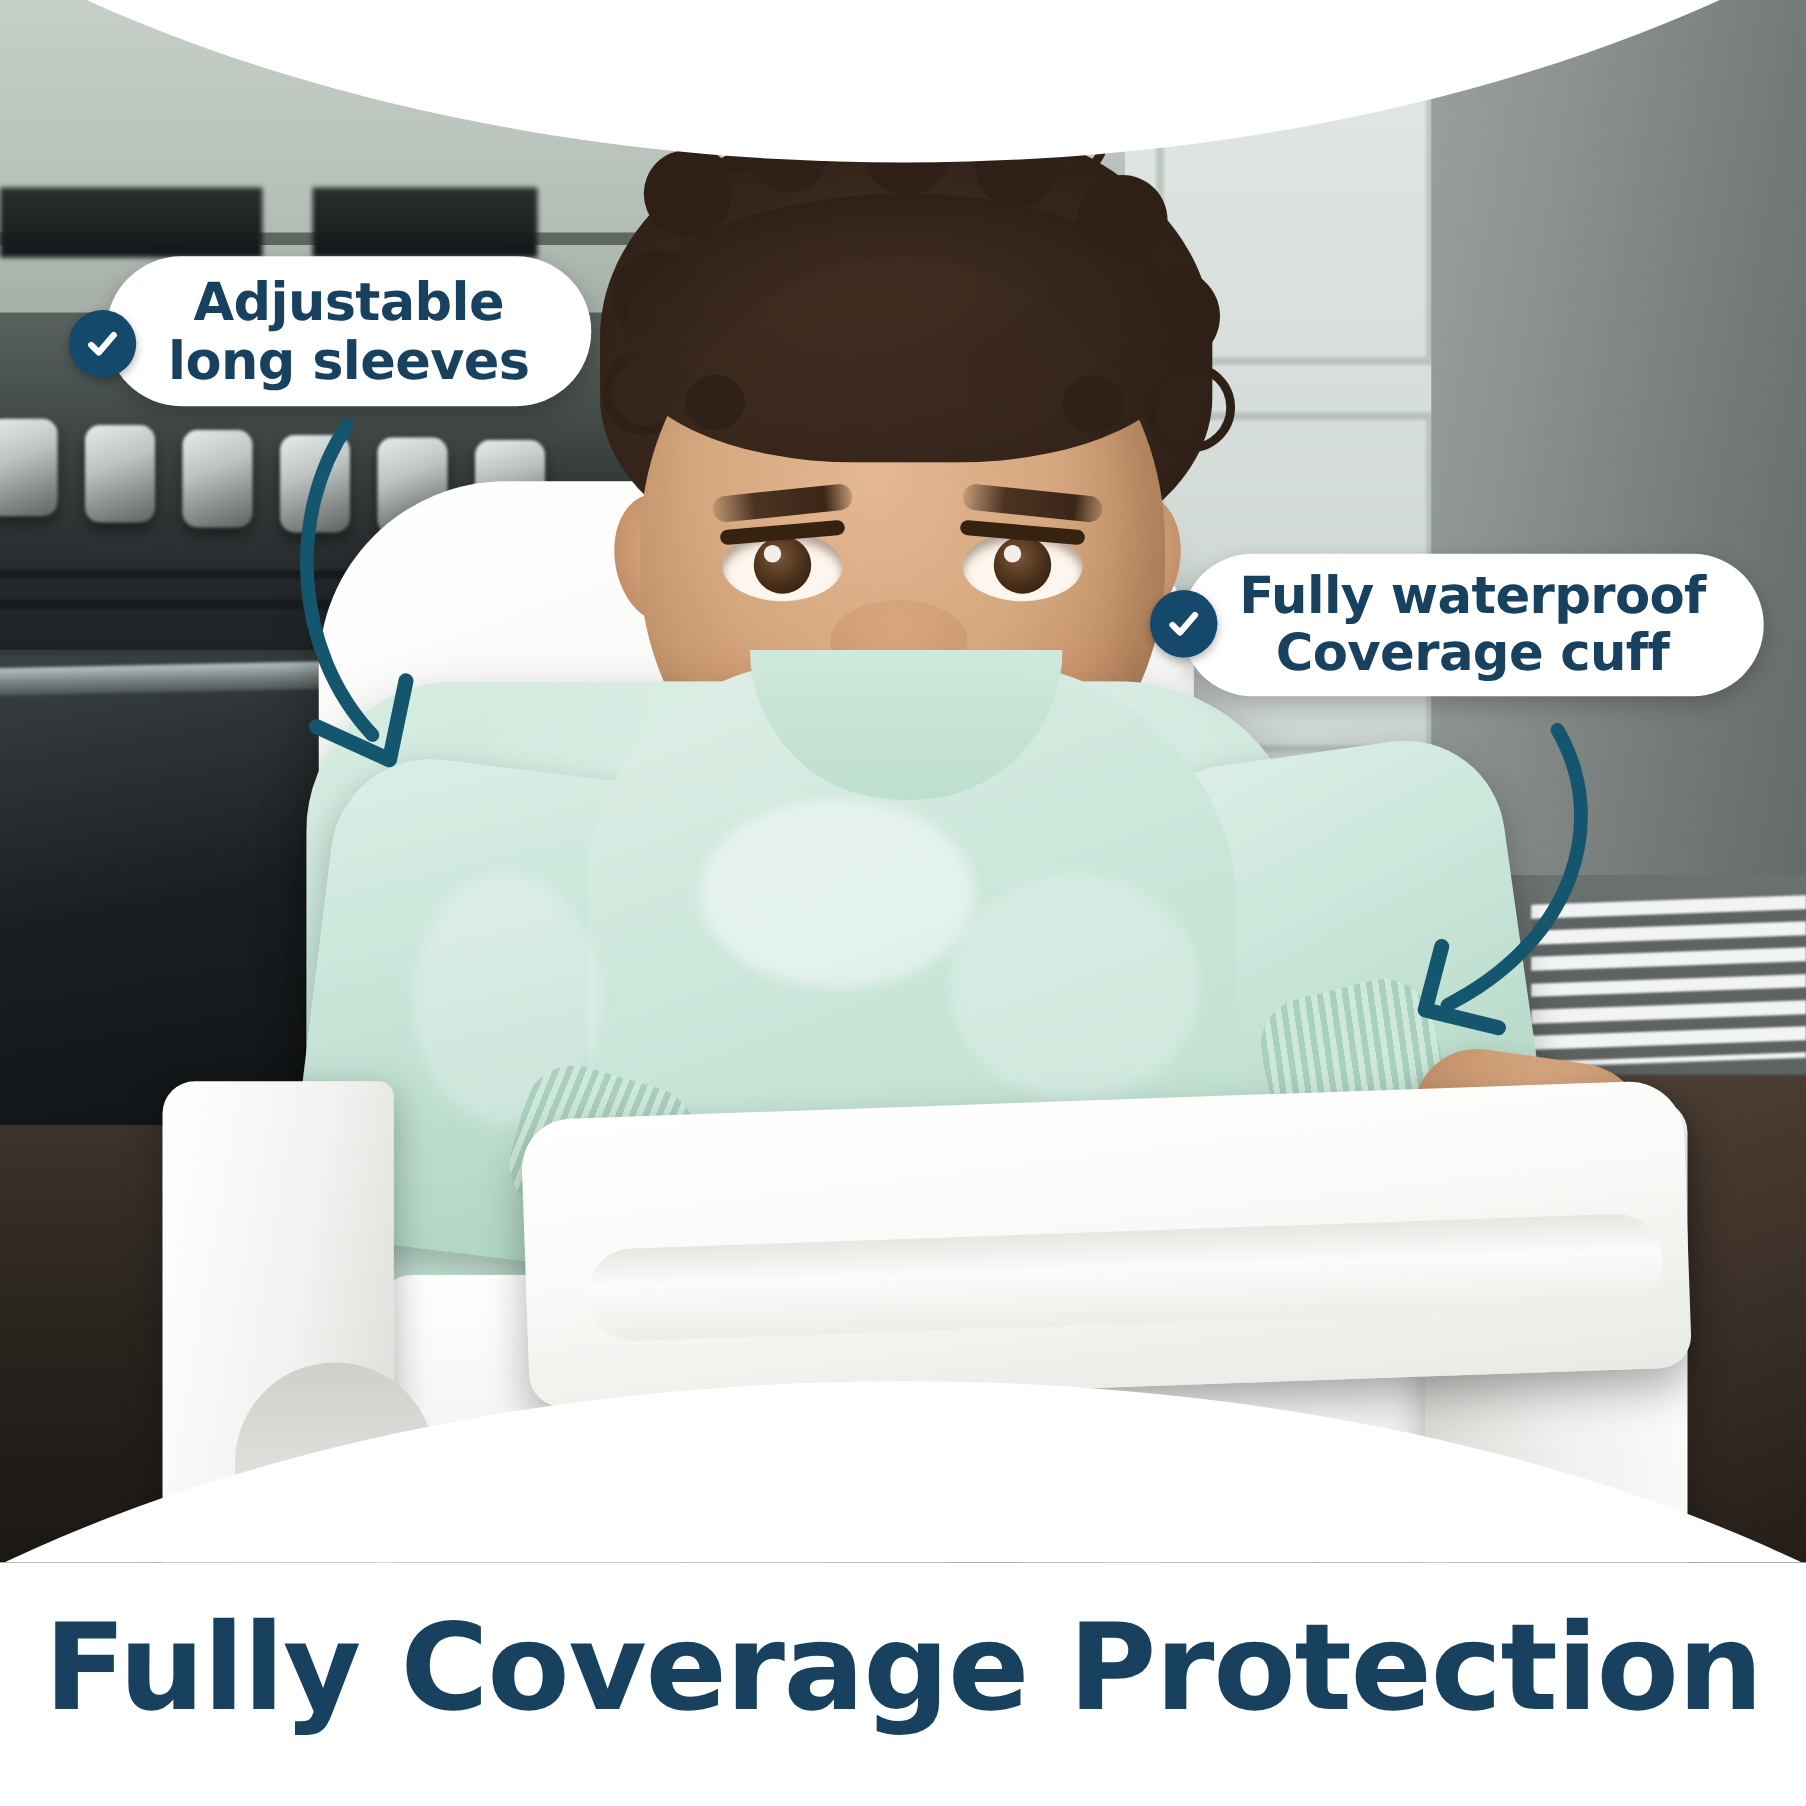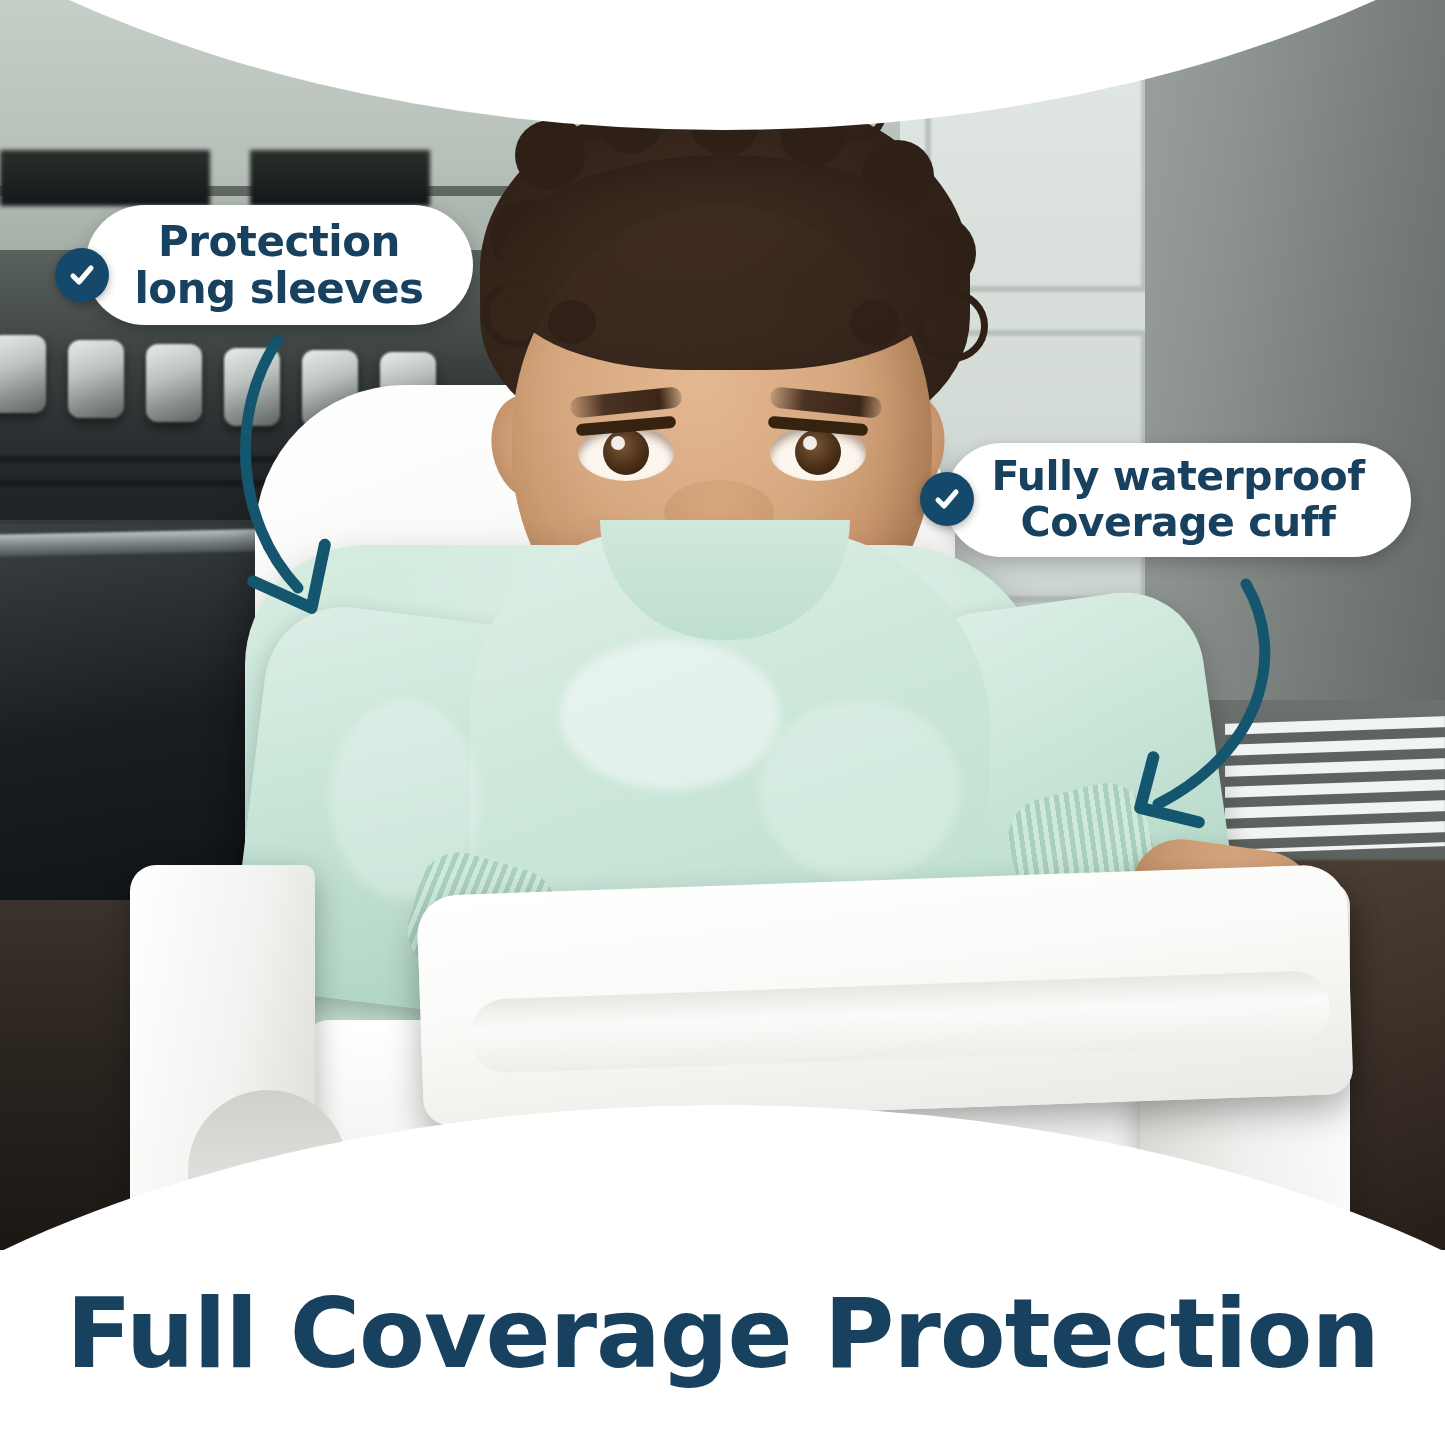--- a/index.html
+++ b/index.html
@@ -637,21 +637,21 @@
     <path d="M 86 220 L 104 282 L 40 286" fill="none" stroke="#15566f" stroke-width="12" stroke-linecap="round" stroke-linejoin="round" transform="rotate(28 86 260)"></path>
   </svg>
 
   <svg class="arrow-svg" style="left:1110px; top:570px;" width="240" height="270" viewBox="0 0 240 270">
     <path d="M 136 14 C 178 86, 150 182, 48 234" fill="none" stroke="#15566f" stroke-width="11" stroke-linecap="round"></path>
     <path d="M 38 188 L 32 240 L 92 246" fill="none" stroke="#15566f" stroke-width="12" stroke-linecap="round" stroke-linejoin="round" transform="rotate(8 46 226)"></path>
   </svg>
 
   <div class="badge" style="left:85px; top:205px;">
     <div class="badge-pill" style="width:388px; height:120px; box-sizing:border-box;">
-      <span class="badge-text" style="font-size:42px;">Protection
+      <span class="badge-text" style="font-size:42px;">Adjustable
 long sleeves</span>
     </div>
   </div>
   <div class="check-circle" style="left:55px; top:248px;">
     <svg width="32" height="32" viewBox="0 0 32 32">
       <path d="M7 17 L13 23 L25 9" fill="none" stroke="#ffffff" stroke-width="5" stroke-linecap="round" stroke-linejoin="round"></path>
     </svg>
   </div>
 
   <div class="badge" style="left:945px; top:443px;">
@@ -659,15 +659,15 @@
       <span class="badge-text" style="font-size:41px;">Fully waterproof
 Coverage cuff</span>
     </div>
   </div>
   <div class="check-circle" style="left:920px; top:472px;">
     <svg width="32" height="32" viewBox="0 0 32 32">
       <path d="M7 17 L13 23 L25 9" fill="none" stroke="#ffffff" stroke-width="5" stroke-linecap="round" stroke-linejoin="round"></path>
     </svg>
   </div>
 
-  <div id="headline">Full Coverage Protection</div>
+  <div id="headline">Fully Coverage Protection</div>
 
 </div>
 
 </body></html>

